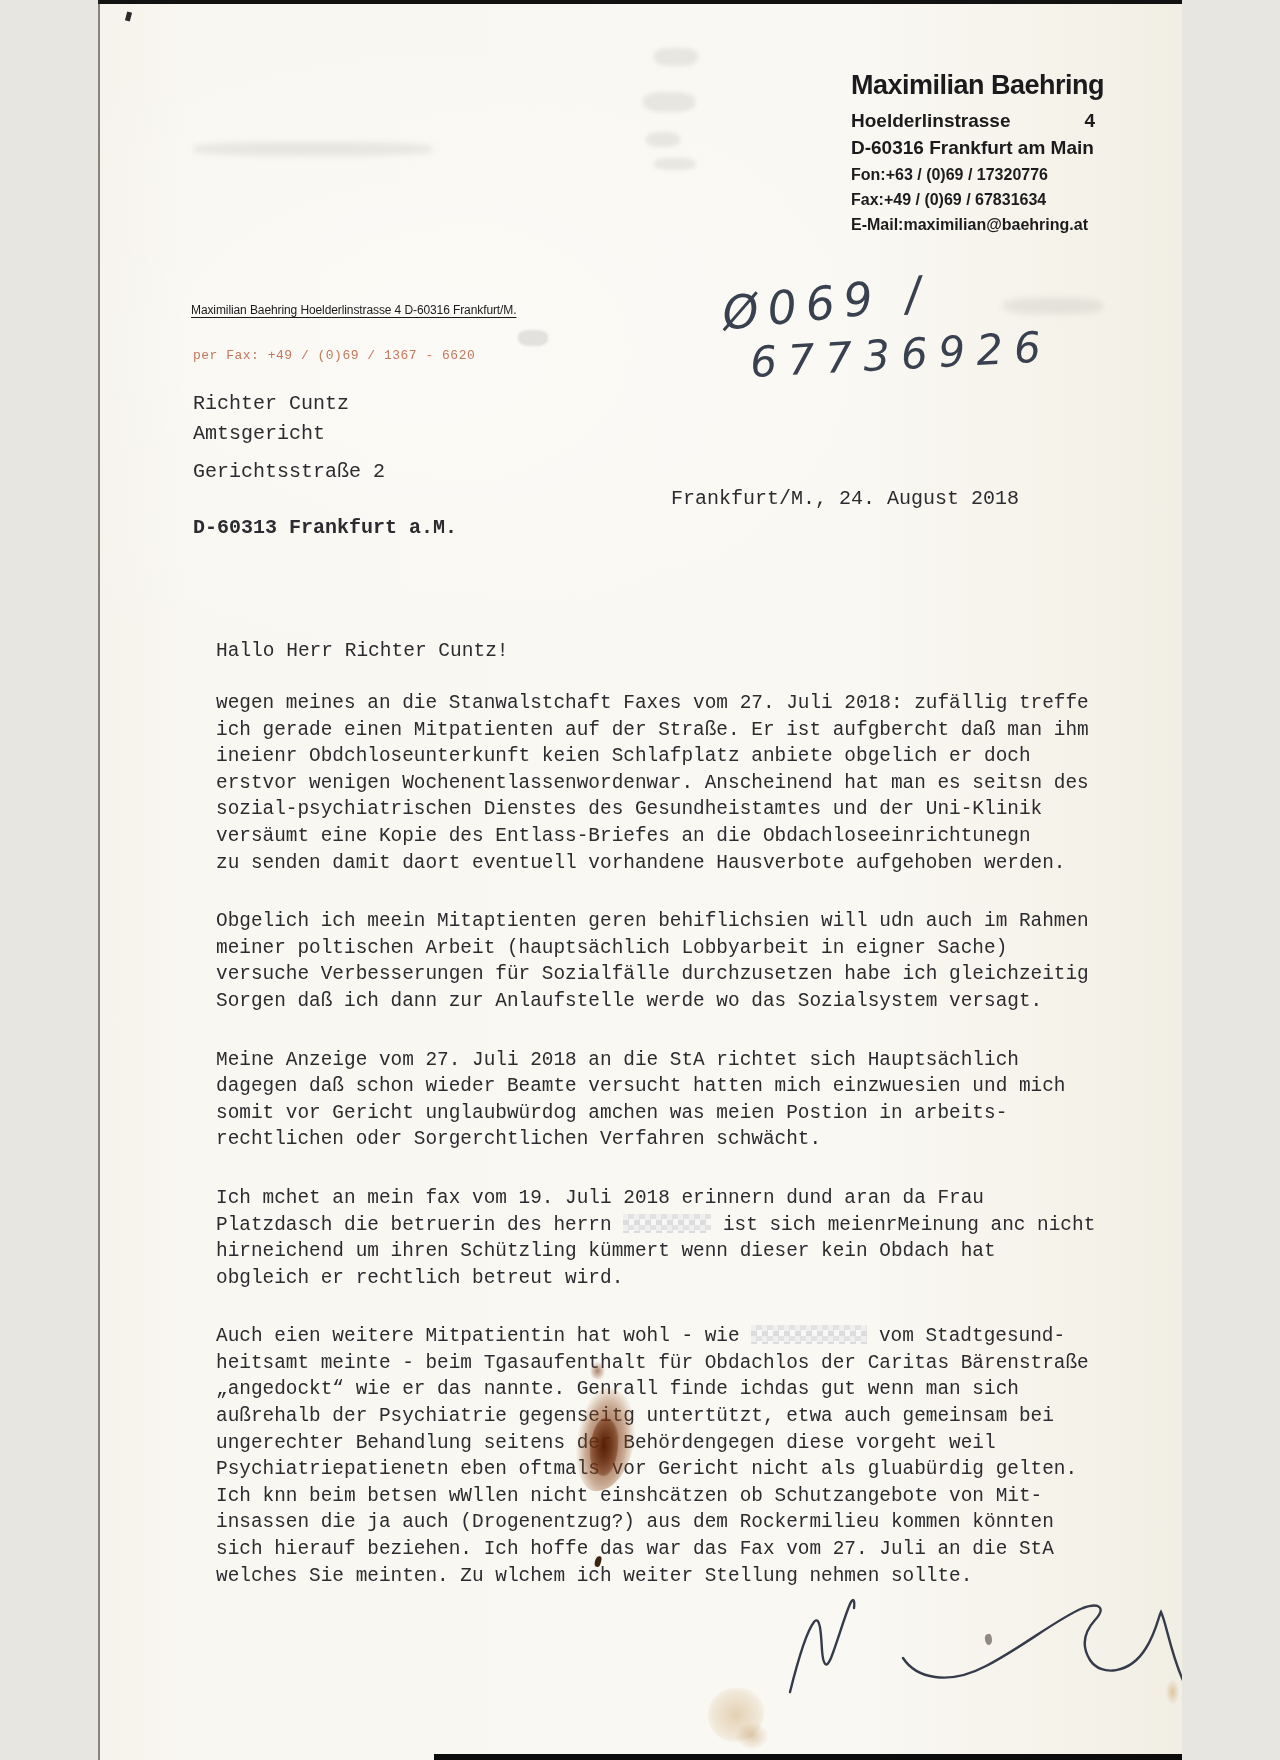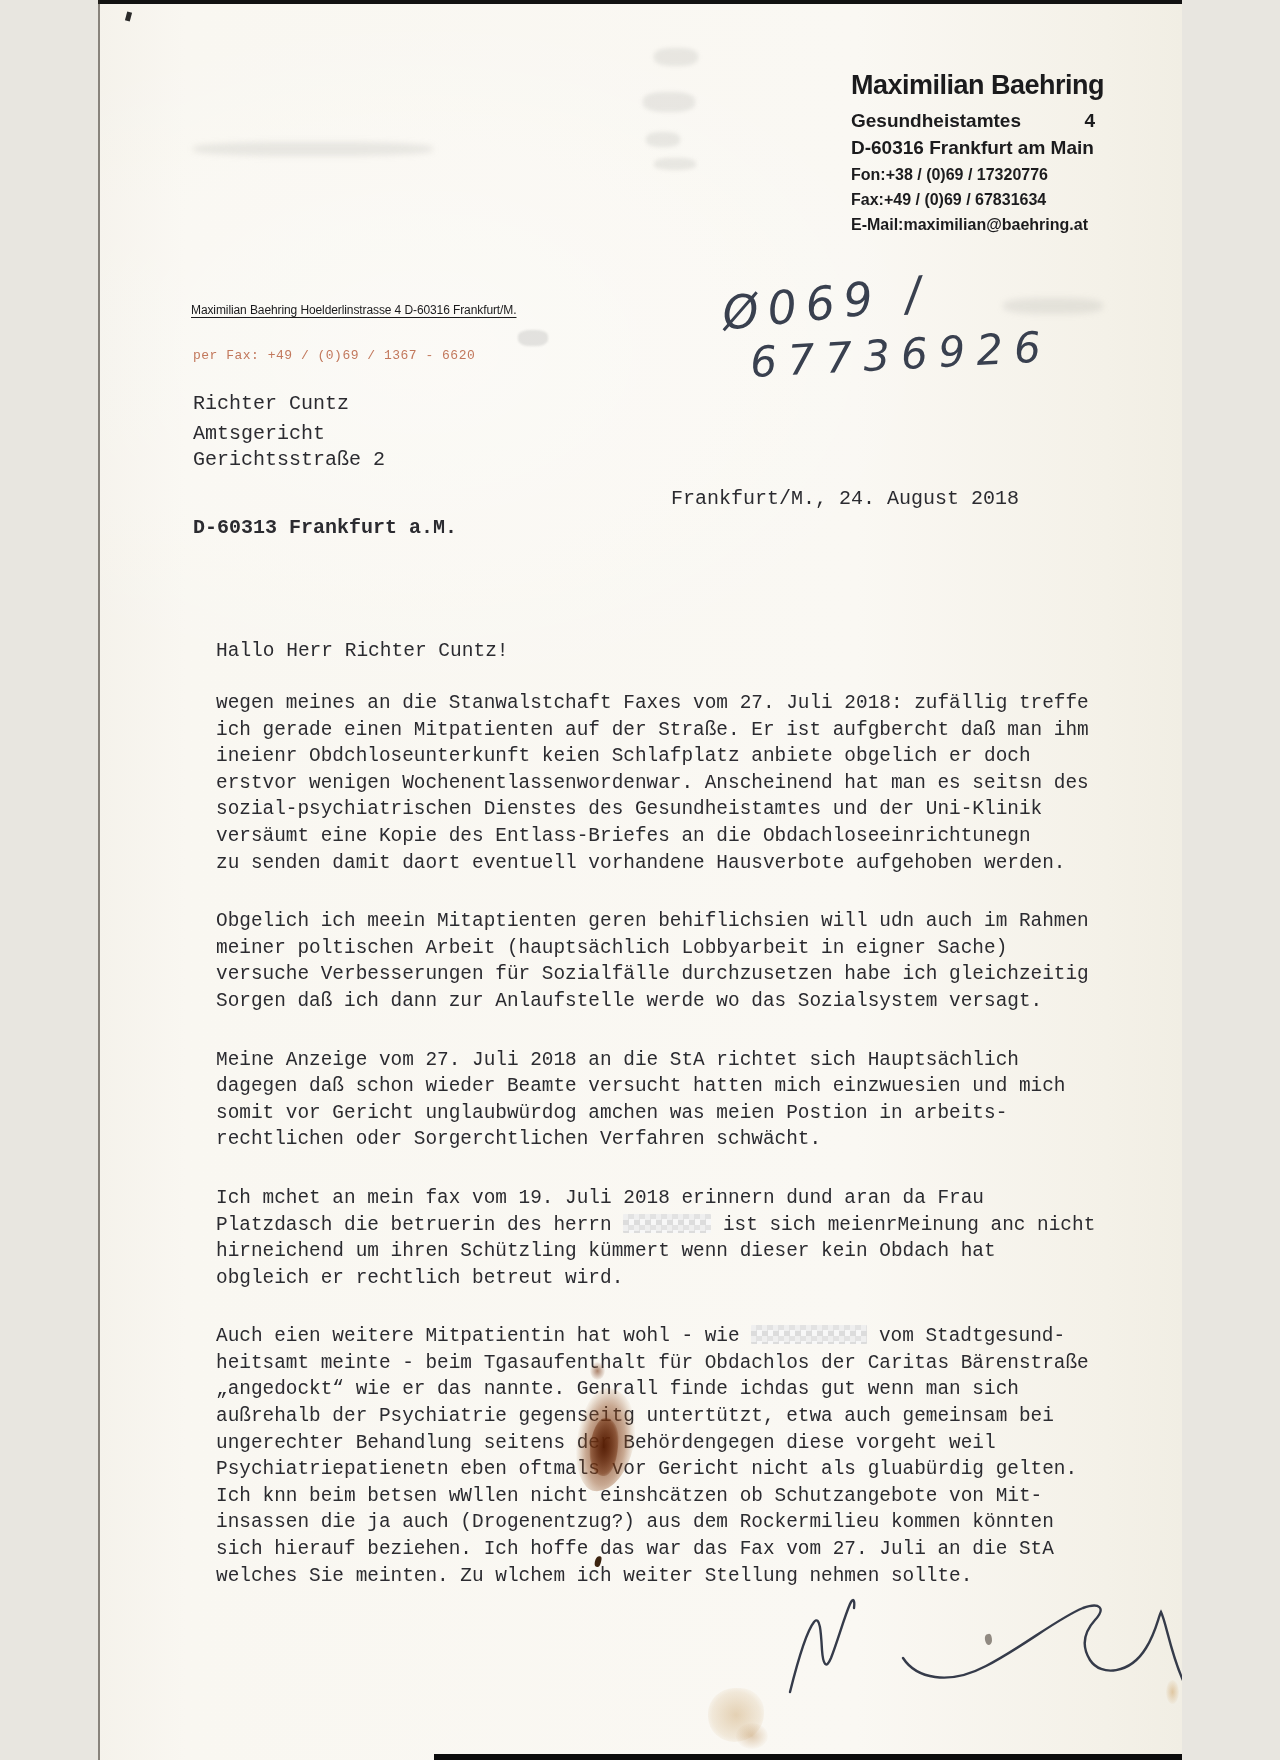--- a/index.html
+++ b/index.html
@@ -23,21 +23,21 @@
   .lh-contact{display:flex;justify-content:flex-start;font-size:16px;font-weight:700;margin-top:7px;}
   .lh-contact .v{font-weight:700;}
   
   .sender-line{position:absolute;left:93px;top:303px;font-size:12px;font-weight:400;
                letter-spacing:-0.1px;color:#1a1a1c;text-decoration:underline;
                text-underline-offset:3px;white-space:nowrap;}
   .mono{font-family:"Liberation Mono","DejaVu Sans Mono",monospace;color:#2b2b30;white-space:pre;}
   .perfax{position:absolute;left:95px;top:348px;font-size:13px;color:#c2785c;letter-spacing:.5px;}
   .addr1{position:absolute;left:95px;top:392px;font-size:20px;}
   .addr2{position:absolute;left:95px;top:422px;font-size:20px;}
-  .addr3{position:absolute;left:95px;top:448px;font-size:20px;}
+  .addr3{position:absolute;left:95px;top:460px;font-size:20px;}
   .dateline{position:absolute;left:573px;top:487px;font-size:20px;}
   .city-bold{position:absolute;left:95px;top:516px;font-size:20px;font-weight:700;}
   .caseref{position:absolute;left:118px;top:584px;font-size:19.5px;font-weight:700;}
   .salutation{position:absolute;left:118px;top:640px;font-size:19.5px;text-align:center;}
   
   .body-text{position:absolute;left:118px;top:690px;width:900px;font-size:19.4px;
              line-height:26.6px;}
   .para{margin:0 0 32px 0;}
   .line{white-space:pre;}
   .redact{display:inline-block;height:19px;vertical-align:-3px;background-color:#f0f0f0;
@@ -89,27 +89,27 @@
   <div class="smudge" style="left:545px;top:92px;width:52px;height:20px;"></div>
   <div class="smudge" style="left:548px;top:132px;width:34px;height:15px;"></div>
   <div class="smudge" style="left:556px;top:158px;width:42px;height:12px;"></div>
   <div class="smudge" style="left:95px;top:142px;width:240px;height:14px;filter:blur(3px);"></div>
   <div class="smudge" style="left:905px;top:298px;width:100px;height:16px;filter:blur(3px);"></div>
   <div class="smudge" style="left:420px;top:330px;width:30px;height:16px;filter:blur(1px);background:rgba(140,140,140,.22);"></div>
 
   <div class="letterhead">
     <div class="lh-name">Maximilian Baehring</div>
     <div class="lh-row">
-      <span>Gesundheistamtes</span>
+      <span>Hoelderlinstrasse</span>
       <span>4</span>
     </div>
     <div class="lh-city">D-60316  Frankfurt am Main</div>
     <div class="lh-contact">
       <span>Fon:</span>
-      <span class="v">+38 / (0)69 / 17320776</span>
+      <span class="v">+63 / (0)69 / 17320776</span>
     </div>
     <div class="lh-contact">
       <span>Fax:</span>
       <span class="v">+49 / (0)69 / 67831634</span>
     </div>
     <div class="lh-contact">
       <span>E-Mail:</span>
       <span class="v">maximilian@baehring.at</span>
     </div>
   </div>

